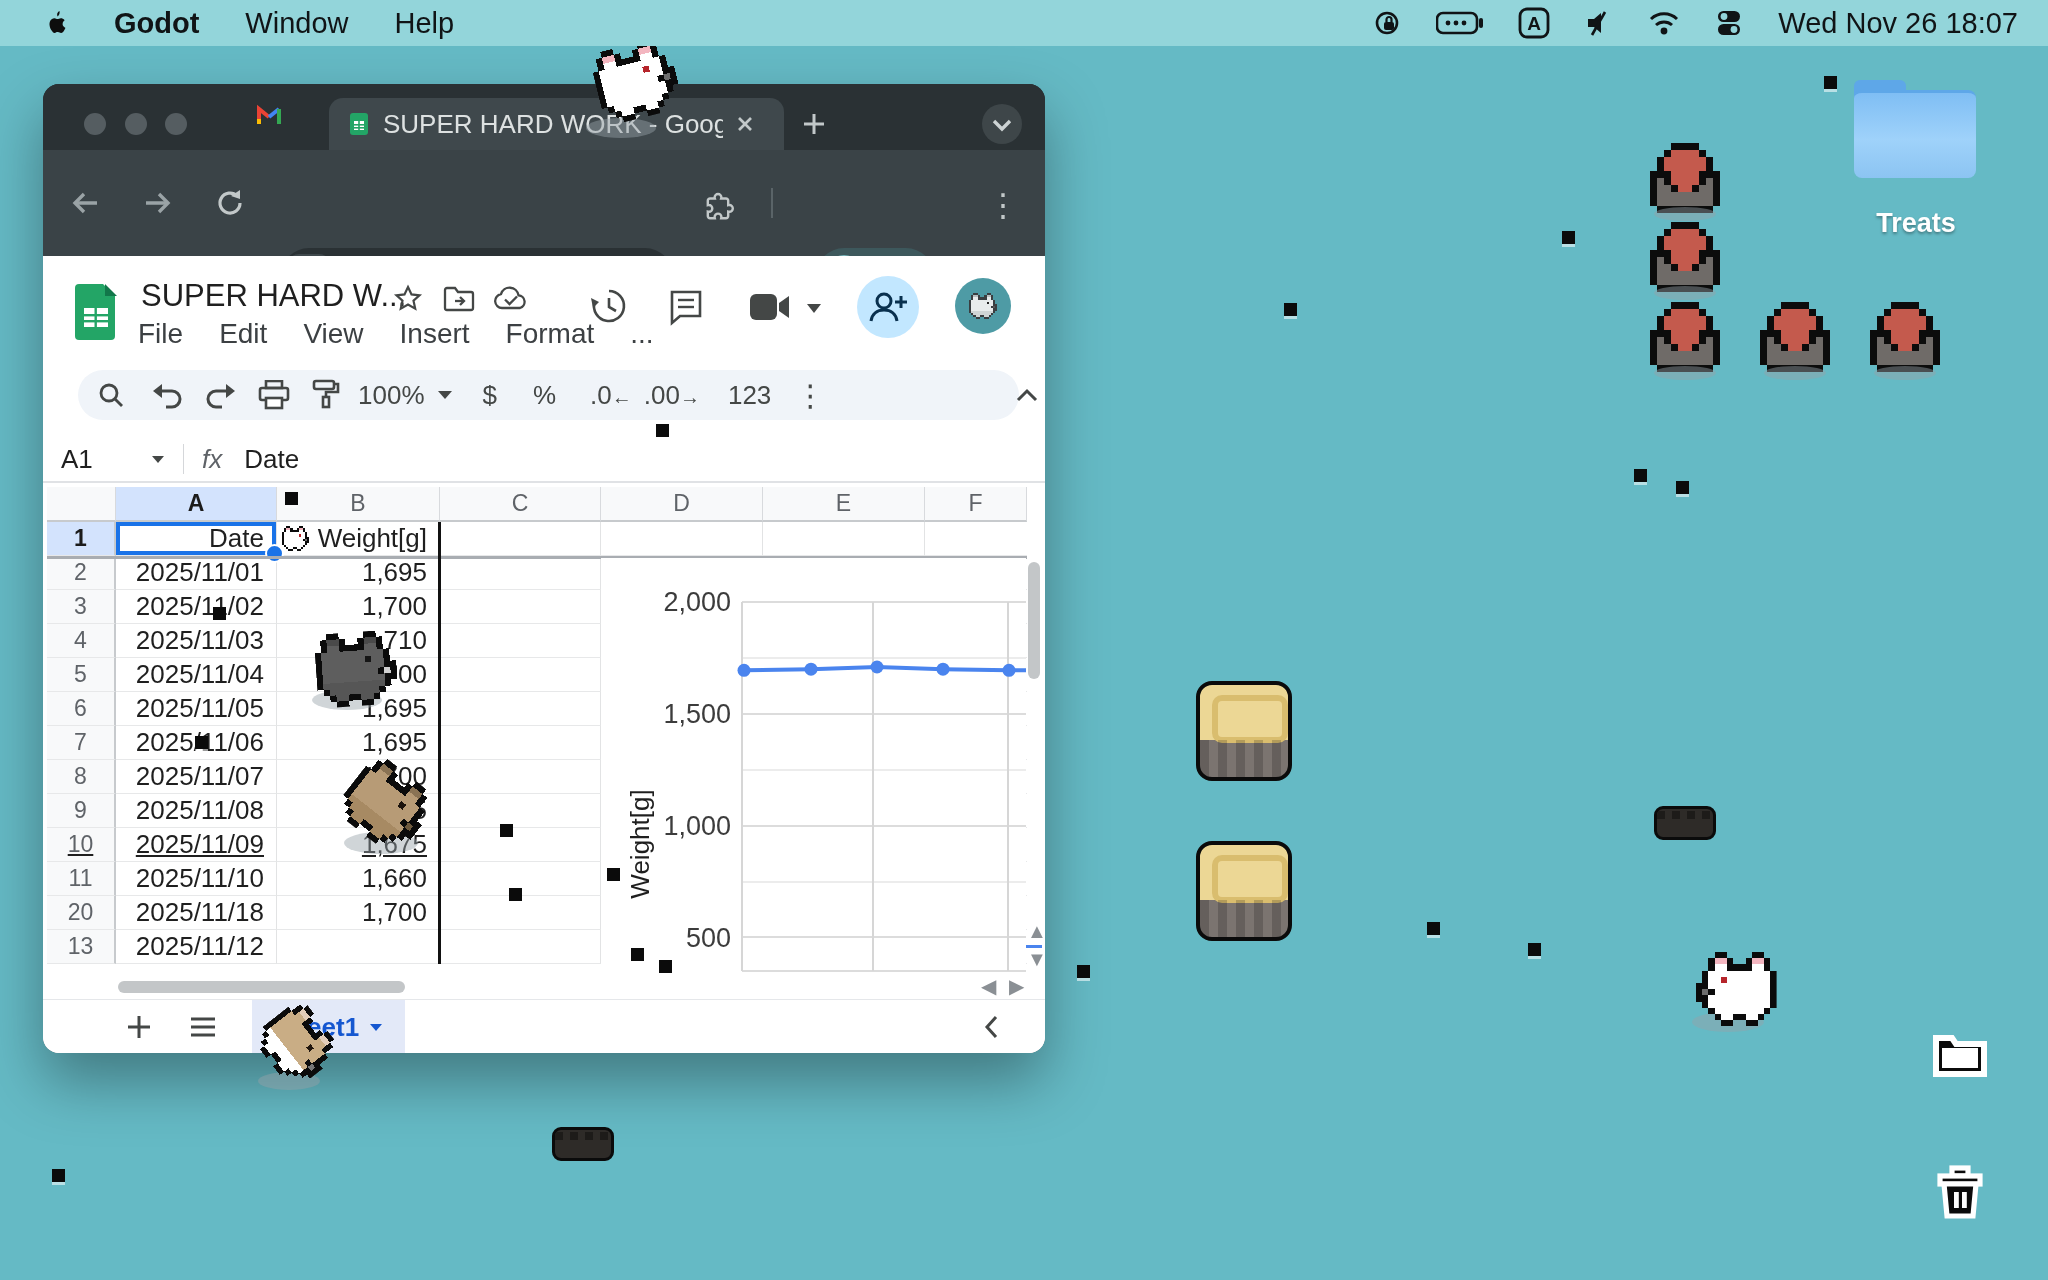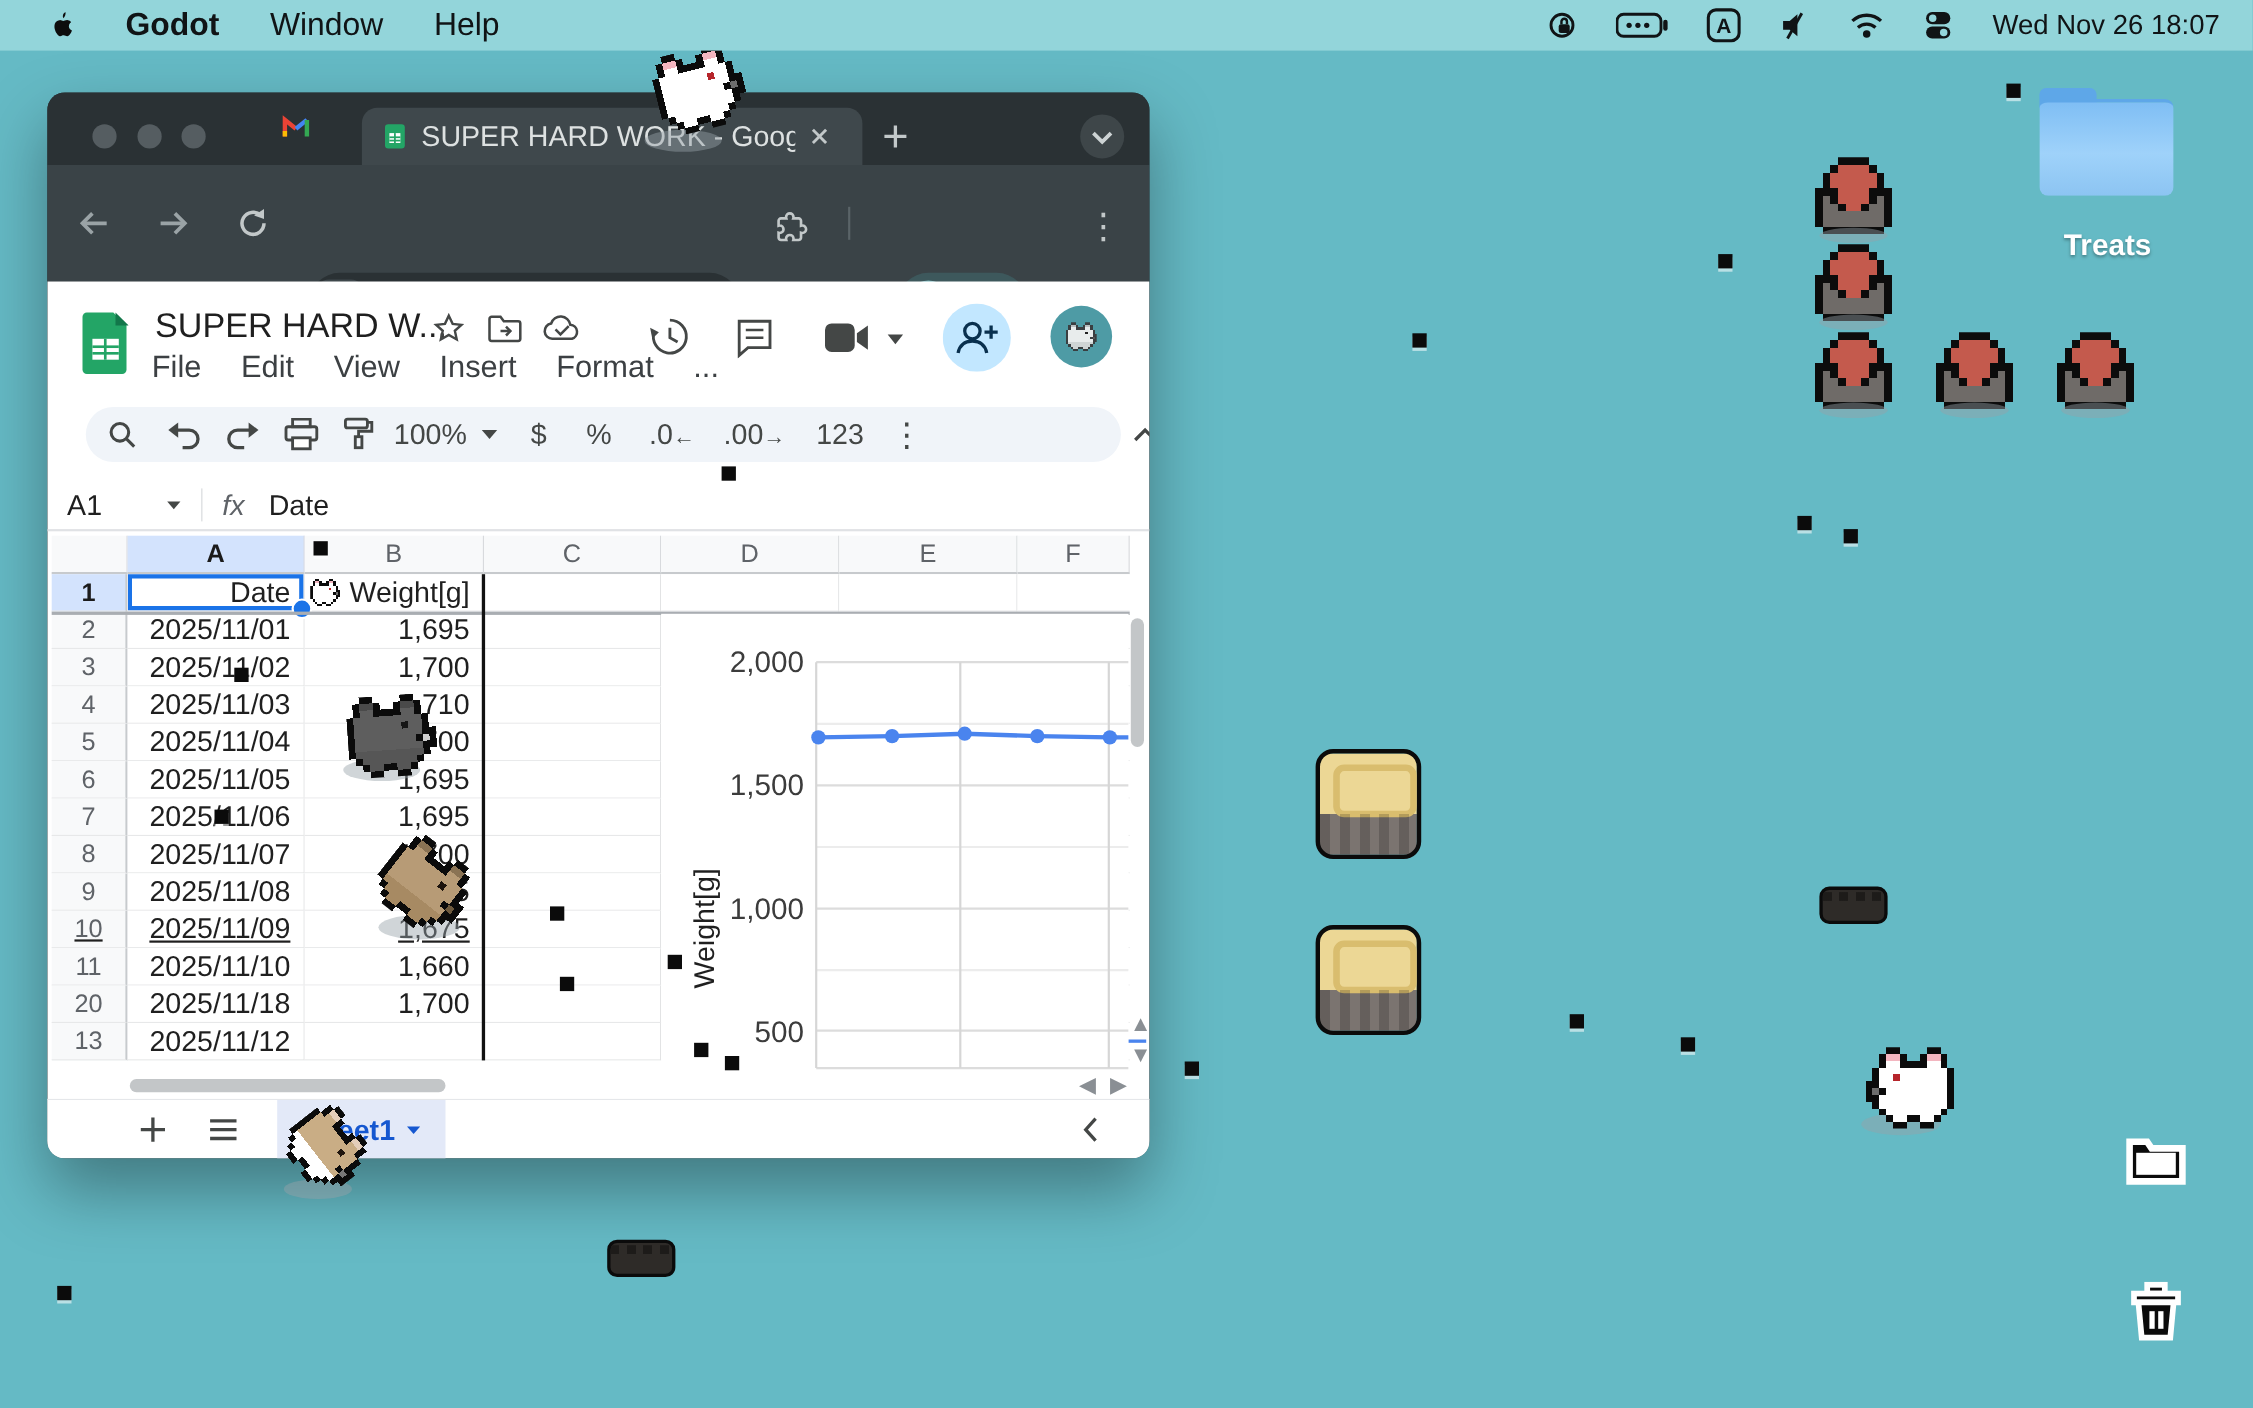--- a/index.html
+++ b/index.html
@@ -120,21 +120,21 @@
         </svg>
       </span>
     <span>
         <svg width="30" height="30" viewBox="0 0 30 30">
           <rect x="4" y="3" width="22" height="11" rx="5.5" fill="#101416"></rect>
           <circle cx="10" cy="8.5" r="3.4" fill="#93d5da"></circle>
           <rect x="4" y="16" width="22" height="11" rx="5.5" fill="#101416"></rect>
           <circle cx="20" cy="21.5" r="3.4" fill="#93d5da"></circle>
         </svg>
       </span>
-    <span style="font-size:25px">Wed Nov 26 18:07</span>
+    <span style="font-size:29px">Wed Nov 26 18:07</span>
   </div>
 </div>
 
 <div id="win">
 
   <div id="tabbar">
     <div class="tl" style="left:41px"></div>
     <div class="tl" style="left:82px"></div>
     <div class="tl" style="left:122px"></div>
     <span class="abs" style="left:212px;top:20px">
@@ -585,21 +585,21 @@
       <span style="margin-left:18px">100%</span>
       <span class="tbi" style="margin-left:12px">
           <svg width="16" height="10" viewBox="0 0 16 10">
             <polygon points="1,1 15,1 8,9" fill="#444746"></polygon>
           </svg>
         </span>
       <div class="tbdiv"></div>
       <span style="margin-left:6px">$</span>
       <span style="margin-left:36px">%</span>
       <span style="margin-left:34px"><span>.0</span><span style="font-size:20px">←</span></span>
-      <span style="margin-left:26px"><span>.00</span><span style="font-size:20px">→</span></span>
+      <span style="margin-left:12px"><span>.00</span><span style="font-size:20px">→</span></span>
       <span style="margin-left:28px">123</span>
       <div class="tbdiv"></div>
       <span style="font-size:30px;color:#444746">⋮</span>
       <span class="tbi" style="margin-left:190px">
           <svg width="24" height="14" viewBox="0 0 24 14">
             <polyline points="3,12 12,3 21,12" fill="none" stroke="#444746" stroke-width="3"></polyline>
           </svg>
         </span>
     </div>
 

